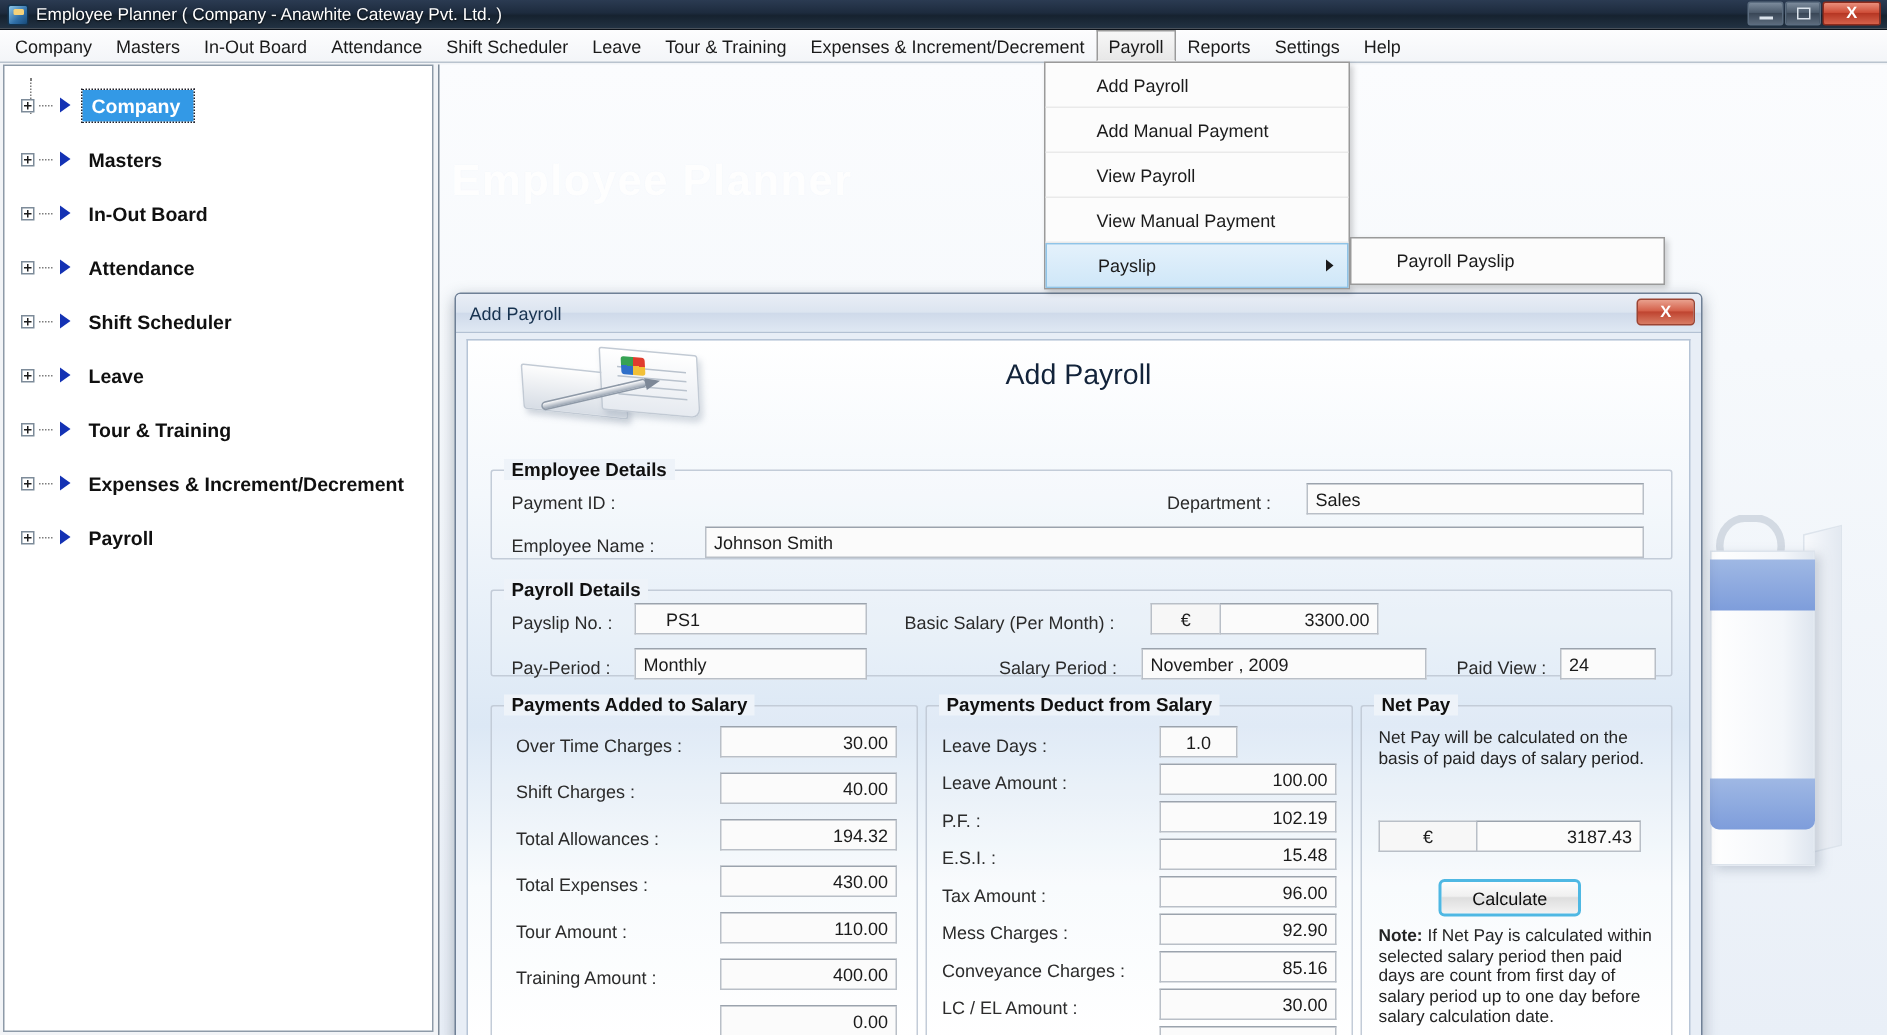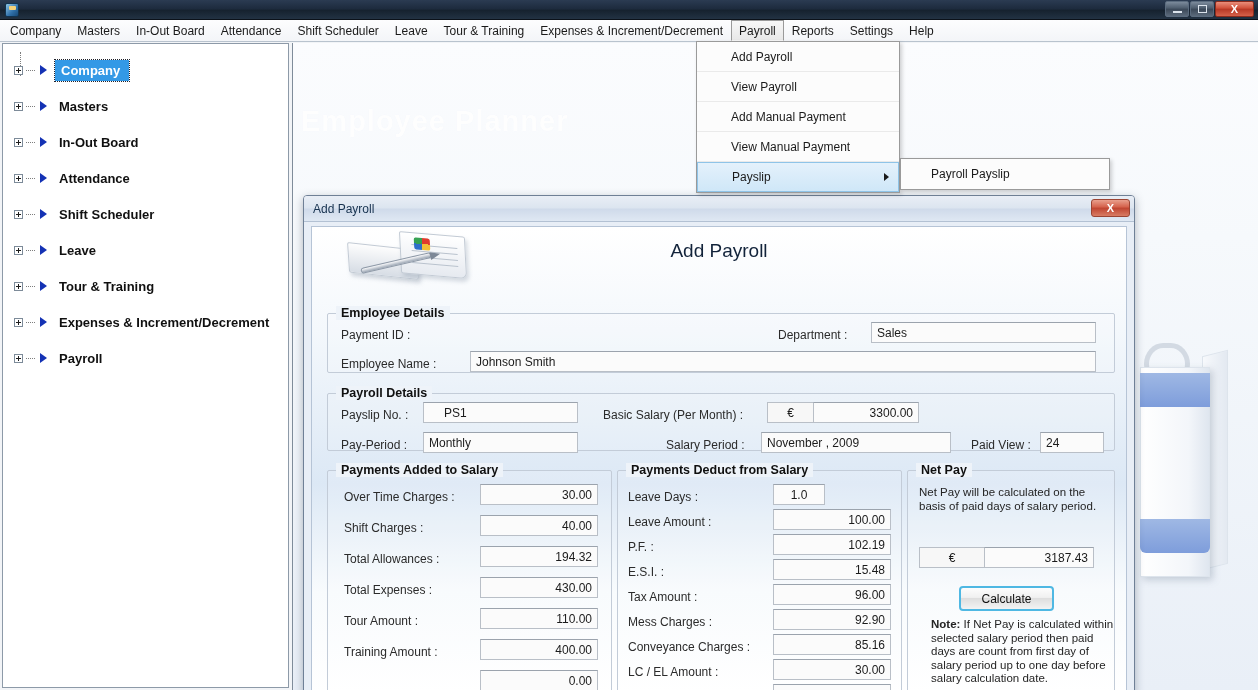--- a/index.html
+++ b/index.html
@@ -335,31 +335,32 @@
   .btn-calc {
     position: absolute;
     width: 95px; height: 25px;
     border: 2px solid #4fb8e3;
     border-radius: 4px;
     background: linear-gradient(to bottom,#fdfdfd 0%,#f0f0f0 45%,#dedede 50%,#f3f3f3 100%);
     display: flex; align-items: center; justify-content: center;
     font-size: 12px; color: #101010;
   }
   .note {
-    position: absolute; font-size: 11.5px; color: #242424; line-height: 13.5px; margin-left: 12px;
+    position: absolute; font-size: 11.5px; color: #242424; line-height: 13.5px;
   }
   .note b { font-weight: bold; }
 </style>
 </head>
 <body>
 
 <div id="app">
 
   <div class="titlebar">
     <div class="tb-icon"></div>
+    <div class="tb-title">Employee Planner ( Company - Anawhite Cateway Pvt. Ltd. )</div>
     <div class="winbtns">
       <div class="winbtn">
           <div class="bar"></div>
         </div>
       <div class="winbtn">
           <div class="sq"></div>
         </div>
       <div class="winbtn close">X</div>
     </div>
   </div>
@@ -547,22 +548,22 @@
           <b>Note:</b>
           <span>If Net Pay is calculated within selected salary period then paid days are count from first day of salary period up to one day before salary calculation date.</span>
         </div>
       </div>
 
     </div>
   </div>
 
   <div class="dropdown">
     <div class="mrow">Add Payroll</div>
+    <div class="mrow">Add Manual Payment</div>
     <div class="mrow">View Payroll</div>
-    <div class="mrow">Add Manual Payment</div>
     <div class="mrow">View Manual Payment</div>
     <div class="mrow selected">
       <span>Payslip</span>
       <span class="arrow"></span>
     </div>
   </div>
 
   <div class="submenu">
     <div class="mrow">Payroll Payslip</div>
   </div>

